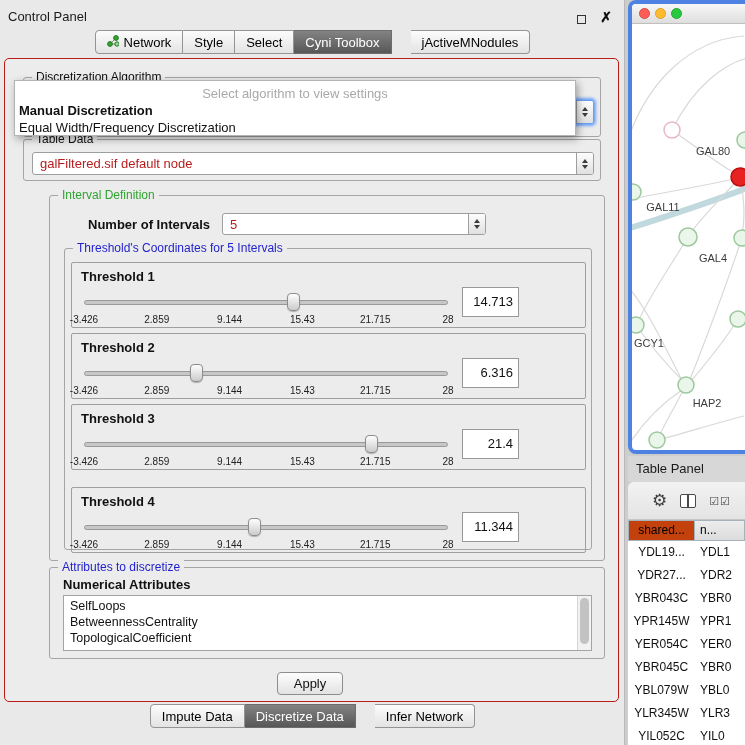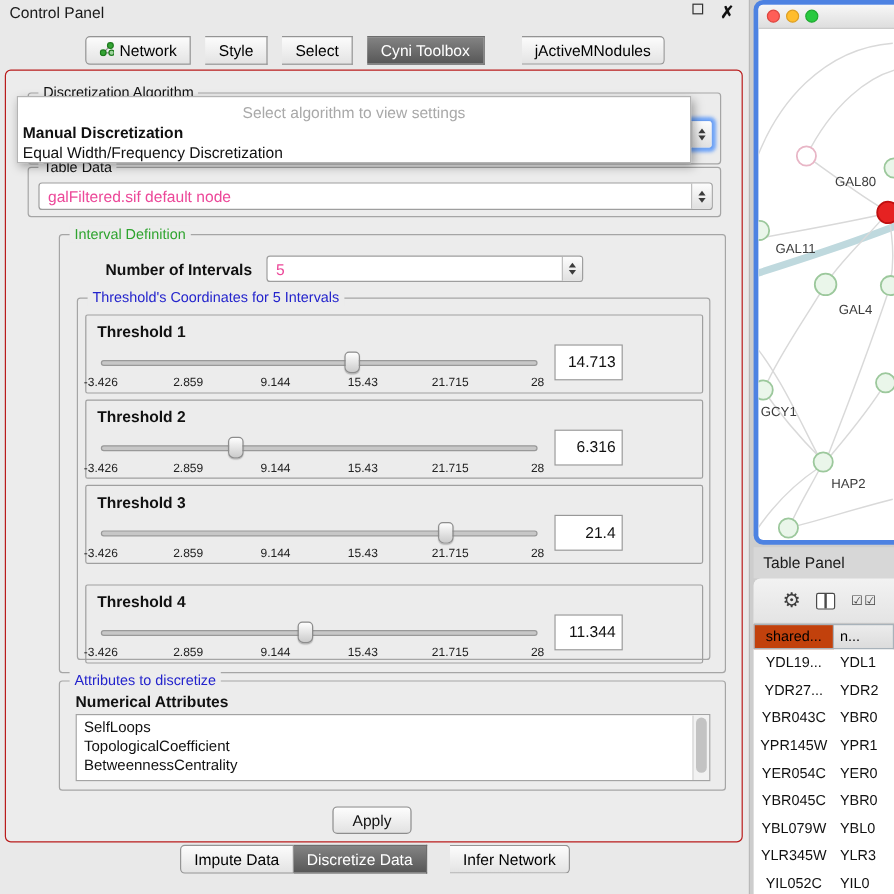--- a/index.html
+++ b/index.html
@@ -2,37 +2,37 @@
 <html><head>
 <meta charset="utf-8">
 <style>
 *{margin:0;padding:0;box-sizing:border-box;}
 html,body{width:745px;height:745px;overflow:hidden;}
 body{background:#cdcdcd;font-family:"Liberation Sans",sans-serif;}
 #app{position:relative;width:745px;height:745px;}
 
 
 #control-panel{position:absolute;left:0;top:0;width:625px;height:745px;background:#e9e9e9;border-right:1px solid #b9b9b9;}
-.cp-titlebar{height:24px;display:flex;align-items:flex-start;padding:3px 12px 0 8px;font-size:13px;color:#1a1a1a;}
+.cp-titlebar{height:24px;display:flex;align-items:flex-end;padding:3px 12px 0 8px;font-size:13px;color:#1a1a1a;}
 .cp-title{flex:1;}
 .win-float{width:9px;height:9px;border:1.5px solid #333;margin-right:14px;cursor:pointer;display:inline-block;}
 .win-close{font-size:14px;font-weight:bold;color:#111;cursor:pointer;line-height:1;}
 .tabbar{display:flex;}
-#top-tabs{position:absolute;top:30px;left:0;width:625px;justify-content:center;gap:12px;}
+#top-tabs{position:absolute;top:30px;left:0;width:625px;justify-content:center;}
 #bottom-tabs{position:absolute;top:704px;left:0;width:625px;justify-content:center;}
 .tab{font-size:13px;line-height:21px;padding:1px 11px 0;background:linear-gradient(#fcfcfc,#e3e3e3);border:1px solid #949494;border-left:none;color:#000;cursor:pointer;display:flex;align-items:center;gap:5px;white-space:nowrap;}
 .tab:first-child{border-left:1px solid #949494;border-radius:4px 0 0 4px;}
 .tab:last-child{border-radius:0 4px 4px 0;margin-left:19px;}
 .tab.selected{background:linear-gradient(#838383,#575757);color:#fff;border-color:#6d6d6d;}
 .cp-main{position:absolute;left:4px;top:58px;width:615px;height:644px;background:#ececec;border:1px solid #b91c1c;border-radius:5px;}
 .group{position:absolute;border:1px solid #a5a5a5;border-radius:3px;}
 .legend{position:absolute;top:-8px;left:8px;background:#ececec;padding:0 4px;font-size:12px;color:#111;white-space:nowrap;}
 .legend.green{color:#2fa42f;}
 .legend.blue{color:#2323cc;}
-.combo{position:relative;background:#fff;border:1px solid #9e9e9e;border-radius:3px;font-size:13px;color:#ec4899;}
+.combo{position:relative;background:#fff;border:1px solid #9e9e9e;border-radius:3px;font-size:13px;color:#b91c1c;}
 .combo .combo-text{position:absolute;left:7px;top:0;bottom:0;display:flex;align-items:center;white-space:nowrap;}
 .combo.focused{box-shadow:0 0 3px 2px rgba(98,156,250,.9);border-color:#6b9ef0;}
 .stepper{position:absolute;right:0;top:0;bottom:0;width:17px;border-left:1px solid #9e9e9e;background:linear-gradient(#fdfdfd,#e0e0e0);display:flex;flex-direction:column;align-items:center;justify-content:center;gap:2px;border-radius:0 2px 2px 0;cursor:pointer;}
 .tri-up{width:0;height:0;border-left:3.5px solid transparent;border-right:3.5px solid transparent;border-bottom:4px solid #3c3c3c;}
 .tri-down{width:0;height:0;border-left:3.5px solid transparent;border-right:3.5px solid transparent;border-top:4px solid #3c3c3c;}
 
 #algo-group{left:18px;top:18px;width:578px;height:60px;}
 #algo-combo{position:absolute;left:8px;top:22px;width:562px;height:24px;}
 #algo-popup{position:absolute;left:14px;top:80px;width:562px;height:56px;background:#fff;border:1px solid #b4b4b4;box-shadow:2px 3px 8px rgba(0,0,0,.35);z-index:60;padding-top:4px;}
 .popup-row{height:17px;font-size:13px;line-height:17px;padding:0 4px;color:#111;}
@@ -230,22 +230,22 @@
             </div>
           </div>
       </div>
 
       <div class="group" id="attrs-group">
         <span class="legend blue">Attributes to discretize</span>
         <span id="attrs-title">Numerical Attributes</span>
         <div id="attr-listbox">
           <ul id="attr-list">
               <li>SelfLoops</li>
+              <li>BetweennessCentrality</li>
               <li>TopologicalCoefficient</li>
-              <li>BetweennessCentrality</li>
             </ul>
           <div class="vscroll">
               <div class="thumb"></div>
             </div>
         </div>
       </div>
 
       <button id="apply-btn">Apply</button>
     </div>
 

